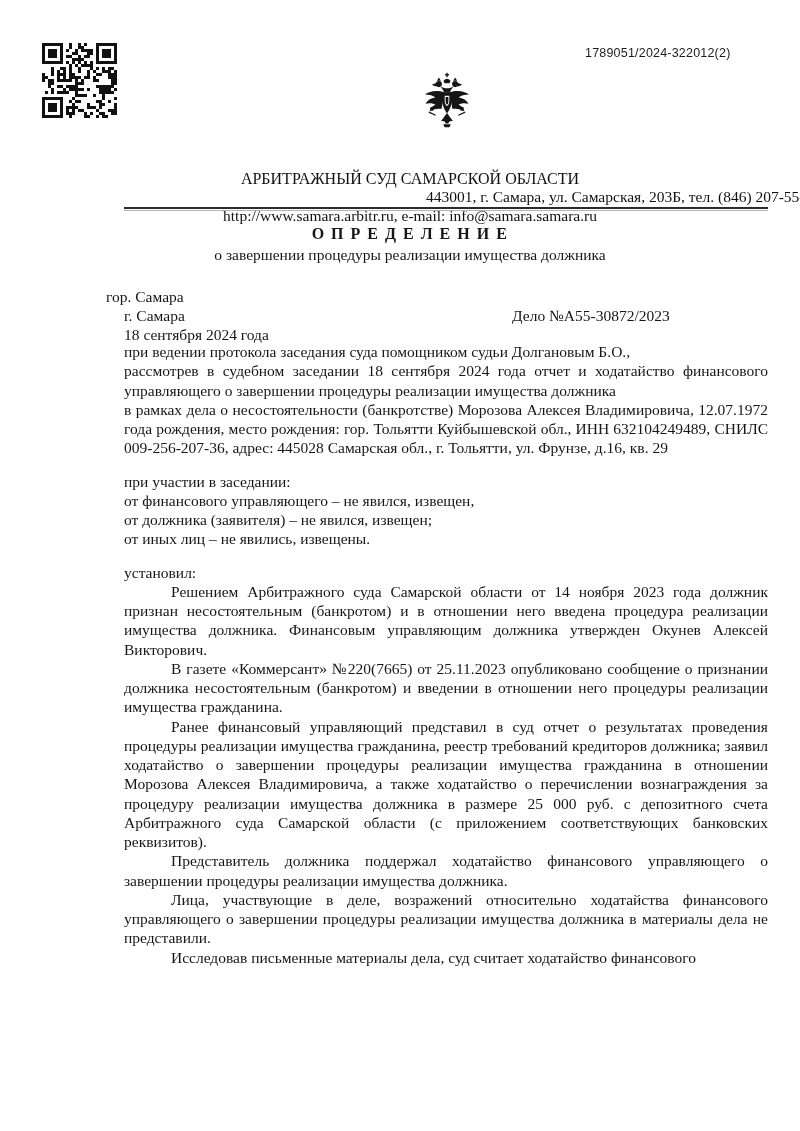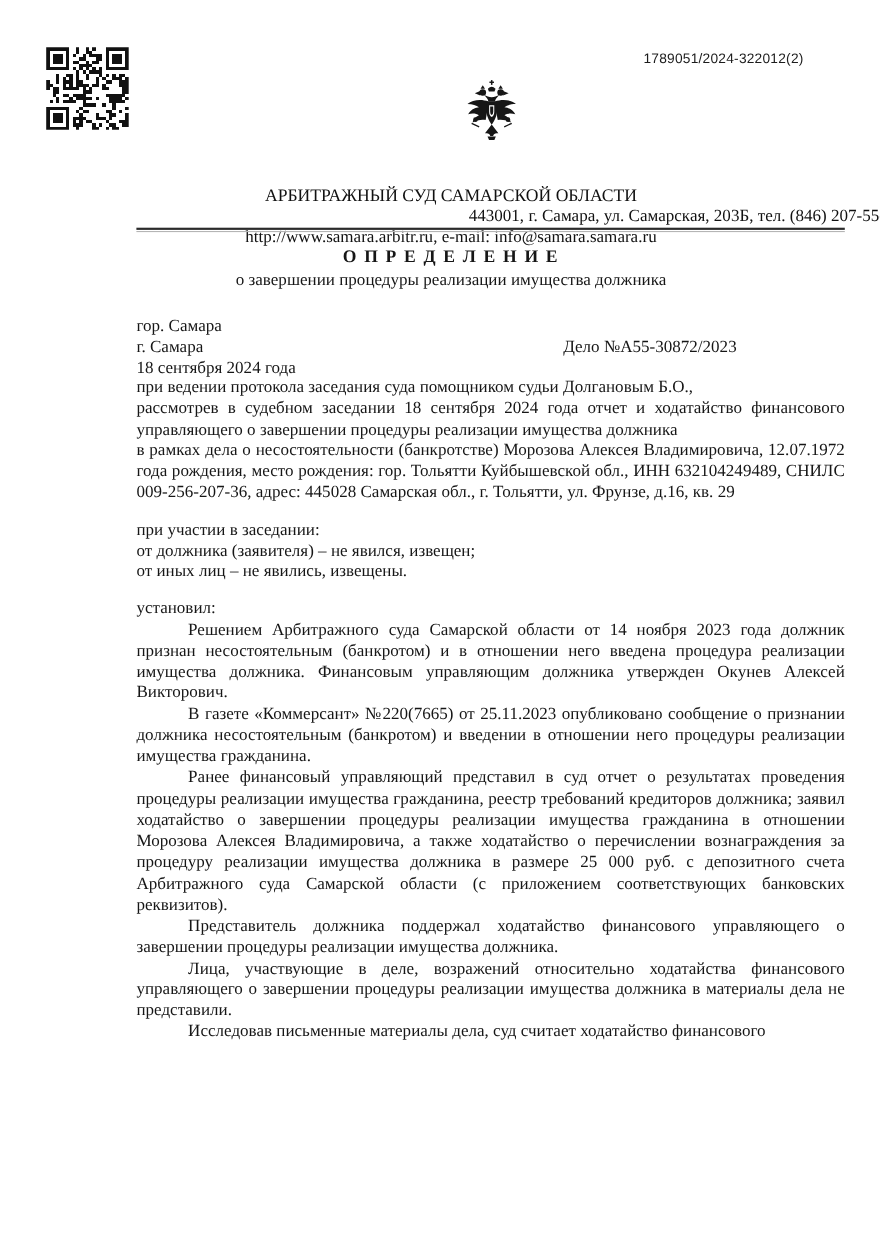--- a/index.html
+++ b/index.html
@@ -24,21 +24,21 @@
   .court-address { font-size:15.5px; line-height:18.5px;text-align:right; }
   .court-contacts { font-size:15.5px; line-height:18.5px; }
   .divider {
     position:absolute; left:124px; top:207px; width:644px; height:1px;
     border-top:2px solid #2b2b2b; border-bottom:1px solid #b5b5b5;
   }
   .title-block { position:absolute; left:0; right:0; top:225px; text-align:center; }
   .doc-title { font-size:16px; font-weight:bold; letter-spacing:1.5px; }
   .doc-subtitle { font-size:15.5px; margin-top:3px; }
   .abs-line { position:absolute; font-size:15.5px; line-height:17px; }
-  .place1 { left:124px; top:288px; }
+  .place1 { left:106px; top:288px; }
   .place2 { left:124px; top:307px; }
   .case-number { left:512px; top:307px; }
   .hearing-date { left:124px; top:326px; }
   .body {
     position:absolute; left:124px; top:342px; width:644px;
     font-size:15.5px; line-height:19.25px; text-align:justify;
   }
   .body p { margin:0; }
   .body p.indent { text-indent:47px; }
   .gap { height:14px; }
@@ -392,20 +392,21 @@
   <div class="abs-line hearing-date">18 сентября 2024 года</div>
 
   <div class="body">
     <p>при ведении протокола заседания суда помощником судьи Долгановым Б.О.,</p>
     <p>рассмотрев в судебном заседании 18 сентября 2024 года отчет и ходатайство финансового управляющего о завершении процедуры реализации имущества должника</p>
     <p>в рамках дела о несостоятельности (банкротстве) Морозова Алексея Владимировича, 12.07.1972 года рождения, место рождения: гор. Тольятти Куйбышевской обл., ИНН 632104249489, СНИЛС 009-256-207-36, адрес: 445028 Самарская обл., г. Тольятти, ул. Фрунзе, д.16, кв. 29</p>
 
     <div class="gap"></div>
 
     <p>при участии в заседании:</p>
+    <p>от финансового управляющего – не явился, извещен,</p>
     <p>от должника (заявителя) – не явился, извещен;</p>
     <p>от иных лиц – не явились, извещены.</p>
 
     <div class="gap"></div>
 
     <p>установил:</p>
     <p class="indent">Решением Арбитражного суда Самарской области от 14 ноября 2023 года должник признан несостоятельным (банкротом) и в отношении него введена процедура реализации имущества должника. Финансовым управляющим должника утвержден Окунев Алексей Викторович.</p>
     <p class="indent">В газете «Коммерсант» №220(7665) от 25.11.2023 опубликовано сообщение о признании должника несостоятельным (банкротом) и введении в отношении него процедуры реализации имущества гражданина.</p>
     <p class="indent">Ранее финансовый управляющий представил в суд отчет о результатах проведения процедуры реализации имущества гражданина, реестр требований кредиторов должника; заявил ходатайство о завершении процедуры реализации имущества гражданина в отношении Морозова Алексея Владимировича, а также ходатайство о перечислении вознаграждения за процедуру реализации имущества должника в размере 25 000 руб. с депозитного счета Арбитражного суда Самарской области (с приложением соответствующих банковских реквизитов).</p>
     <p class="indent">Представитель должника поддержал ходатайство финансового управляющего о завершении процедуры реализации имущества должника.</p>

